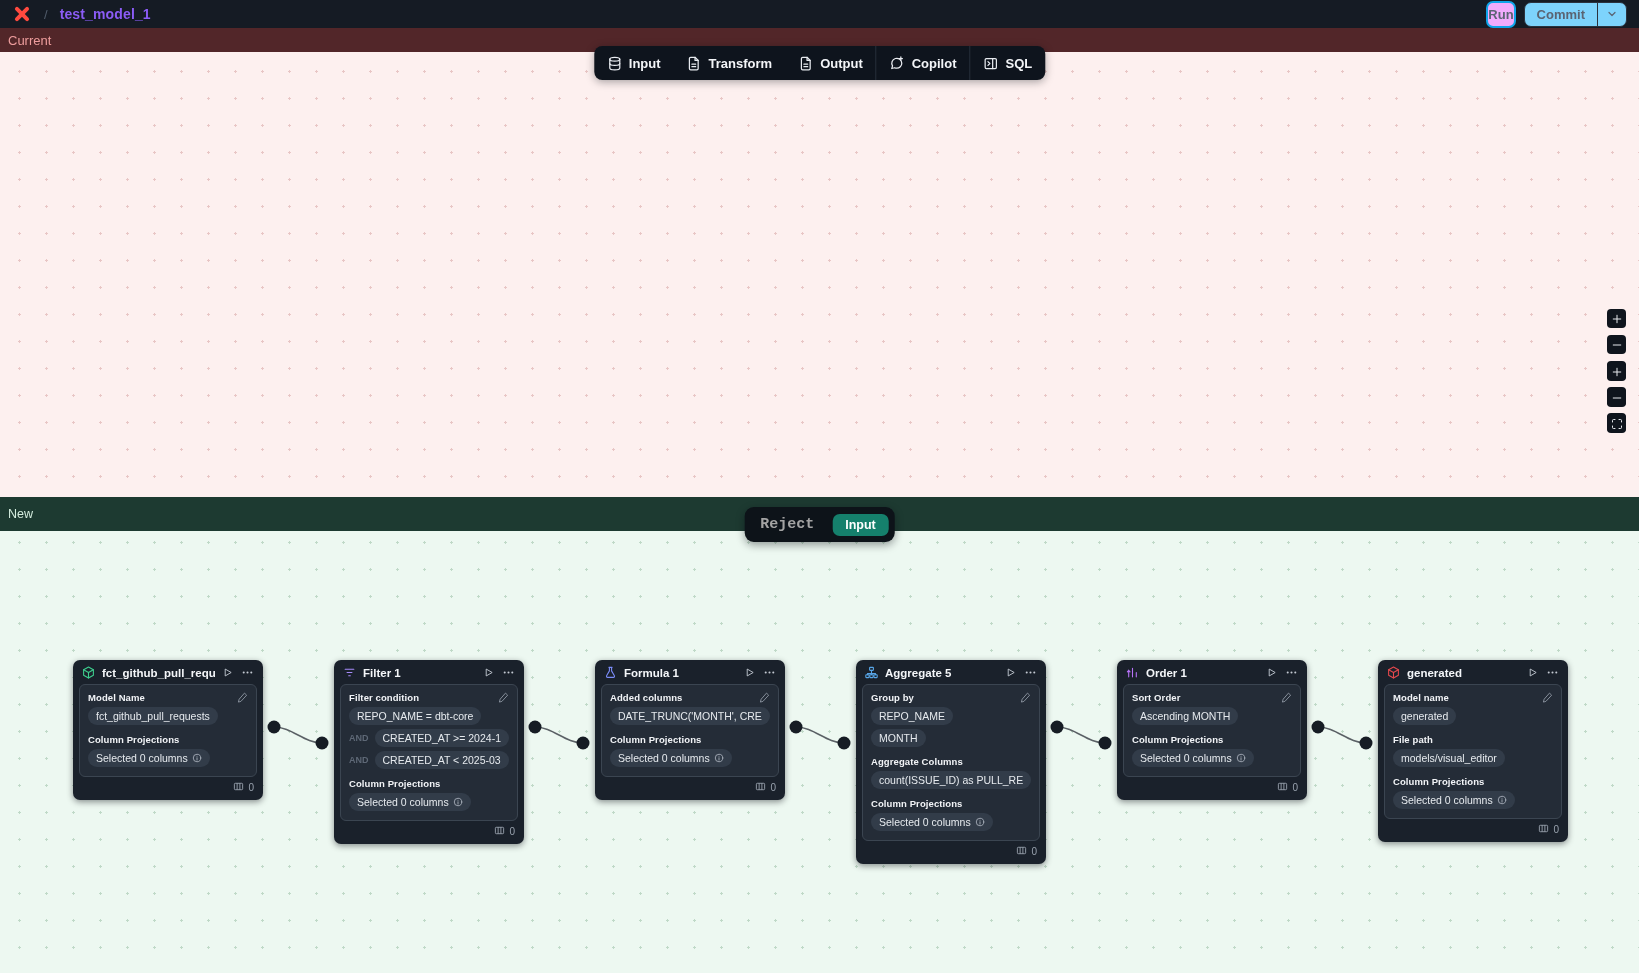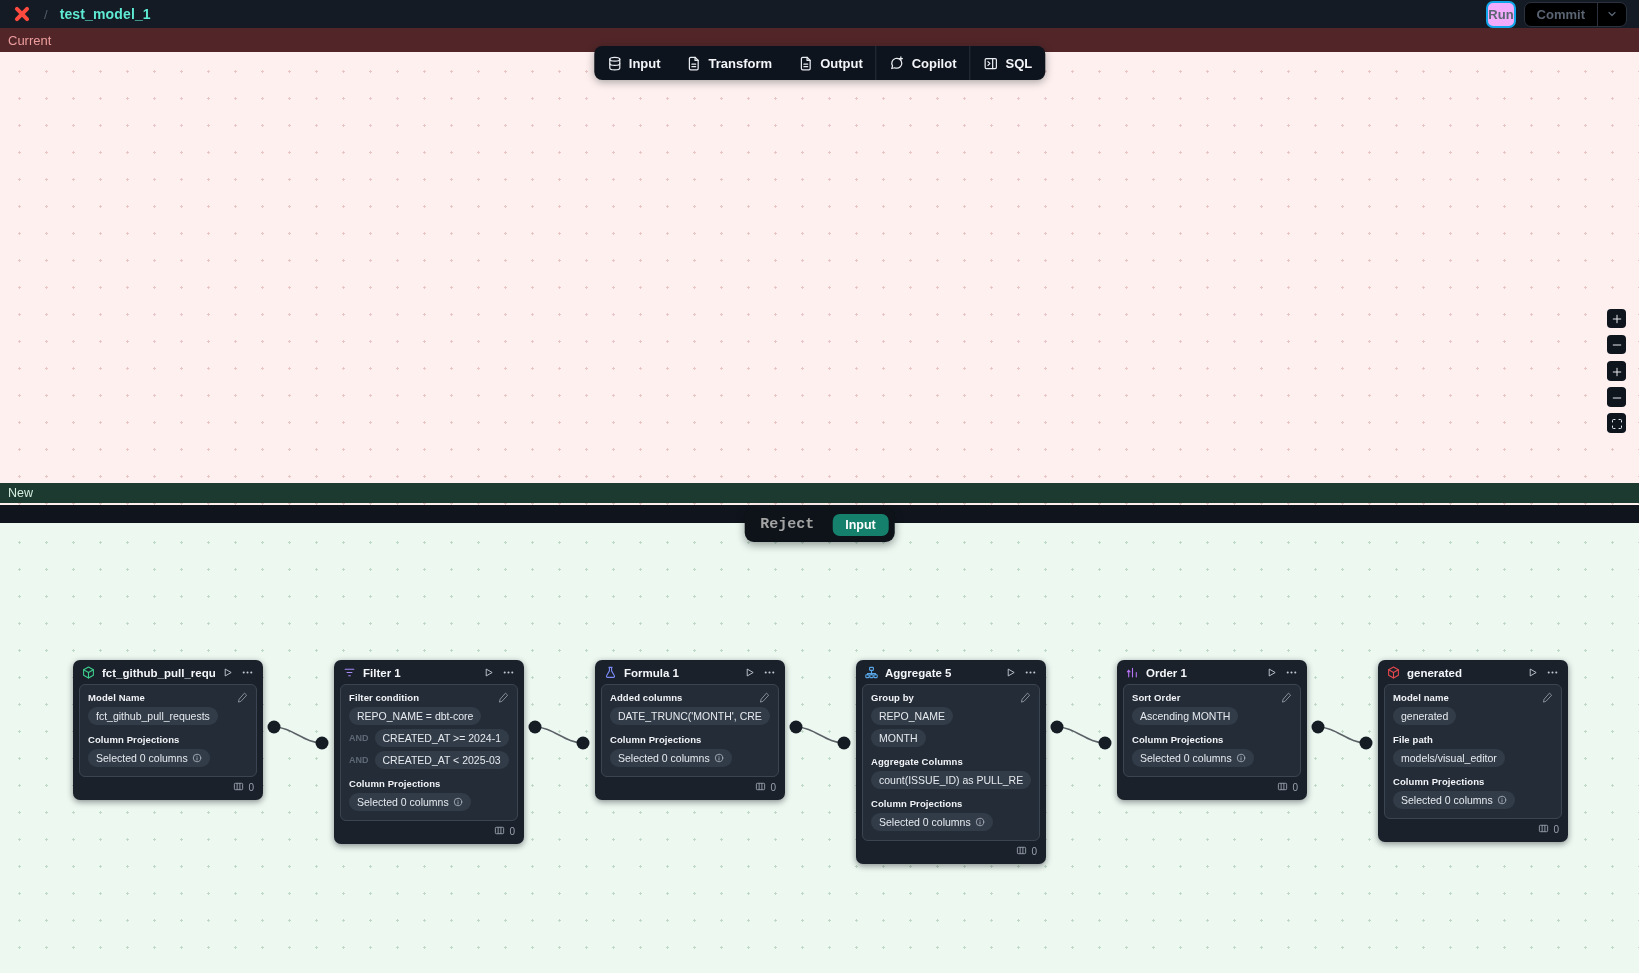--- a/index.html
+++ b/index.html
@@ -11,39 +11,39 @@
   }
   #page { position:relative; width:1639px; height:973px; overflow:hidden; }
 
   
   #topbar {
     position:absolute; top:0; left:0; width:100%; height:28px;
     background:#151b24; display:flex; align-items:center; padding:0 12px; z-index:5;
   }
   .logo-wrap { width:20px; height:20px; display:flex; align-items:center; justify-content:center; margin-right:12px; }
   .crumb-sep { color:#515c6b; font-size:13px; margin-right:12px; }
-  #model-title { color:#5eead4; font-size:14px; font-weight:700; letter-spacing:.01em; }
+  #model-title { color:#8b5cf6; font-size:14px; font-weight:700; letter-spacing:.01em; }
   #topbar-right { margin-left:auto; display:flex; align-items:center; gap:8px; }
   .top-btn {
     background:#f0abfc; border:2px solid #0ea5e9; color:#5a6472;
     font-size:13px; font-weight:600; border-radius:7px; padding:4px 0;
     font-family:inherit; cursor:default;
   }
-  .split-btn { display:flex; align-items:stretch; background:#000000; border:1px solid #2b323e; border-radius:7px; color:#5a6472; }
+  .split-btn { display:flex; align-items:stretch; background:#7dd3fc; border:1px solid #2b323e; border-radius:7px; color:#5a6472; }
   .split-btn .split-label { padding:4px 12px; font-size:13px; font-weight:600; }
   .split-btn .split-caret { padding:4px 8px; border-left:1px solid #2b323e; display:flex; align-items:center; }
 
   
   #current-bar {
     position:absolute; top:28px; left:0; width:100%; height:24px;
     background:#522629; color:#ee9d9d; font-size:13px;
     display:flex; align-items:center; padding:0 8px; z-index:2;
   }
   #new-bar {
-    position:absolute; top:483px; left:0; width:100%; height:20px;
+    position:absolute; top:497px; left:0; width:100%; height:34px;
     background:#1d3a31; color:#d4ecde; font-size:12.5px;
     display:flex; align-items:center; padding:0 8px; z-index:2;
   }
 
   
   #current-canvas {
     position:absolute; top:52px; left:0; width:100%; height:453px;
     background-color:#fdf0ef;
     background-image:radial-gradient(circle, rgba(198,130,130,.38) 1.1px, transparent 1.1px);
     background-size:27px 27px; background-position:6px 6px;

